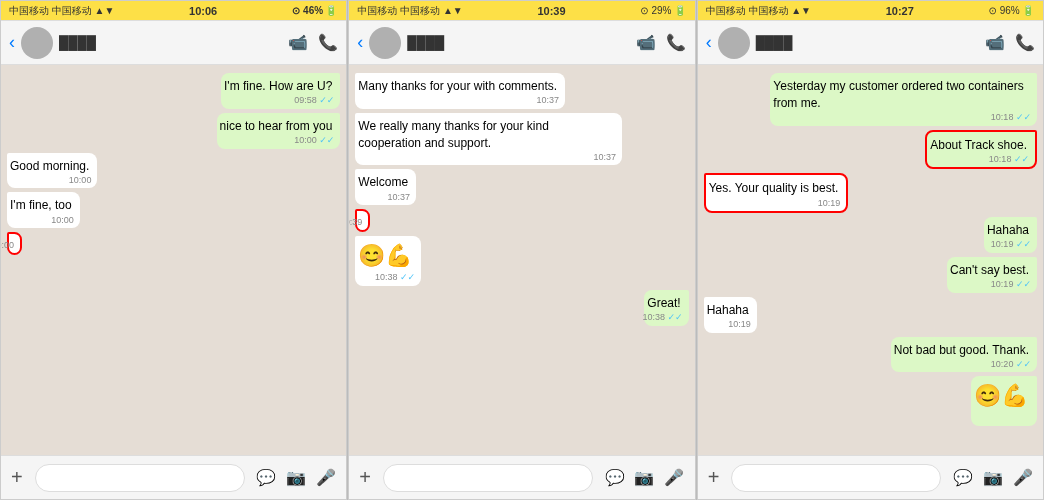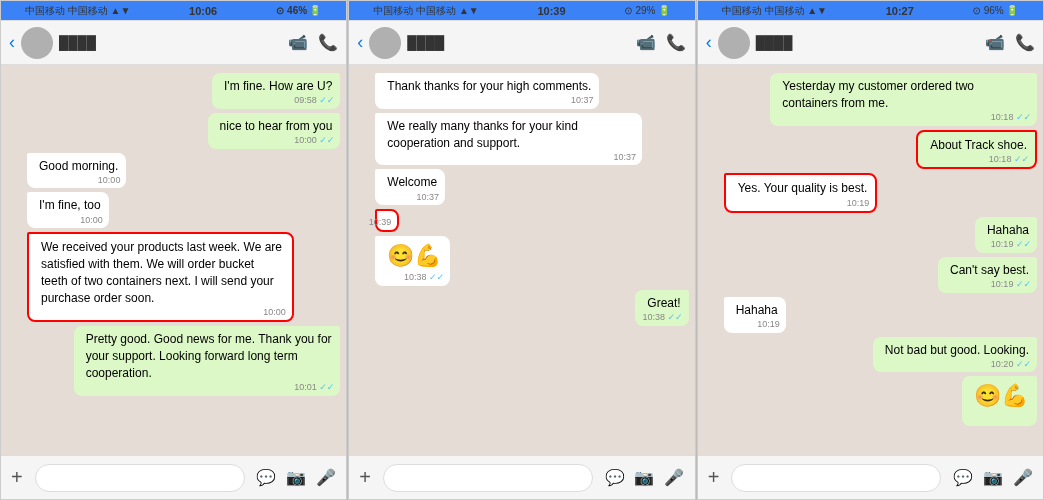--- a/index.html
+++ b/index.html
@@ -20,25 +20,25 @@
       flex-direction: column;
       background: #fff;
       border: 1px solid #ccc;
       position: relative;
       overflow: hidden;
     }
 
     
     .status-bar {
       height: 20px;
-      background: #3b82f6;
+      background: #fde047;
       display: flex;
       align-items: center;
       justify-content: space-between;
-      padding: 0 24px;
+      padding: 0 8px;
       font-size: 10px;
       color: #333;
       border-bottom: 1px solid #ddd;
     }
 
     
     .chat-header {
       height: 44px;
       background: #f5f5f5;
       display: flex;
@@ -69,27 +69,26 @@
 
     .msg-row {
       display: flex;
       flex-direction: column;
     }
     .msg-row.right { align-items: flex-end; }
     .msg-row.left { align-items: flex-start; }
 
     .bubble {
       max-width: 80%;
-      padding: 5px 8px 14px 12px;
+      padding: 5px 8px 14px 3px;
       border-radius: 8px;
       font-size: 12px;
       line-height: 1.4;
       position: relative;
       word-break: break-word;
-      margin-left: 20px;
     }
     .bubble.green {
       background: #dcf8c6;
       border-top-right-radius: 2px;
     }
     .bubble.white {
       background: #ffffff;
       border-top-left-radius: 2px;
     }
     .bubble.highlighted {
@@ -162,24 +161,21 @@
         <div class="msg-row right">
           <div class="bubble green"><span>nice to hear from you</span><span class="time">10:00 <span class="checkmarks">✓✓</span></span></div>
         </div>
         <div class="msg-row left">
           <div class="bubble white"><span>Good morning.</span><span class="time">10:00 <span class="checkmarks"></span></span></div>
         </div>
         <div class="msg-row left">
           <div class="bubble white"><span>I'm fine, too</span><span class="time">10:00 <span class="checkmarks"></span></span></div>
         </div>
         <div class="msg-row left">
-          <div class="bubble white highlighted"><span>We received your products last week. We are satisfied with them. We will order bucket teeth of two containers next. I will send your purchase order soon.</span><span class="time">10:00 <span class="checkmarks"></span></span></div>
-        </div>
-        <div class="msg-row right">
-          <div class="bubble green"><span>Pretty good. Good news for me. Thank you for your support. Looking forward long term cooperation.</span><span class="time">10:01 <span class="checkmarks">✓✓</span></span></div>
+          <div class="bubble white highlighted"><span class="time">10:00 <span class="checkmarks"></span></span></div>
         </div>
       </div>
       <div class="chat-bottom">
     <span class="plus-btn">+</span>
     <input class="input-area" type="text" style="">
     <div class="bottom-icons">
       <span>💬</span>
       <span>📷</span>
       <span>🎤</span>
     </div>
@@ -196,21 +192,21 @@
     <span class="back-btn">‹</span>
     <div class="avatar-circle"></div>
     <span class="header-name">████</span>
     <div class="header-icons">
       <span>📹</span>
       <span>📞</span>
     </div>
   </div>
       <div class="chat-body">
         <div class="msg-row left">
-          <div class="bubble white"><span>Thank thanks for your high comments.</span><span class="time">10:37 <span class="checkmarks"></span></span></div>
+          <div class="bubble white"><span>Many thanks for your with comments.</span><span class="time">10:37 <span class="checkmarks"></span></span></div>
         </div>
         <div class="msg-row left">
           <div class="bubble white"><span>We really many thanks for your kind cooperation and support.</span><span class="time">10:37 <span class="checkmarks"></span></span></div>
         </div>
         <div class="msg-row left">
           <div class="bubble white"><span>Welcome</span><span class="time">10:37 <span class="checkmarks"></span></span></div>
         </div>
         <div class="msg-row left">
           <div class="bubble white highlighted"><span class="time">10:39 <span class="checkmarks"></span></span></div>
         </div>
@@ -260,21 +256,21 @@
         <div class="msg-row right">
           <div class="bubble green"><span>Hahaha</span><span class="time">10:19 <span class="checkmarks">✓✓</span></span></div>
         </div>
         <div class="msg-row right">
           <div class="bubble green"><span>Can't say best.</span><span class="time">10:19 <span class="checkmarks">✓✓</span></span></div>
         </div>
         <div class="msg-row left">
           <div class="bubble white"><span>Hahaha</span><span class="time">10:19 <span class="checkmarks"></span></span></div>
         </div>
         <div class="msg-row right">
-          <div class="bubble green"><span>Not bad but good. Looking.</span><span class="time">10:20 <span class="checkmarks">✓✓</span></span></div>
+          <div class="bubble green"><span>Not bad but good. Thank.</span><span class="time">10:20 <span class="checkmarks">✓✓</span></span></div>
         </div>
         <div class="msg-row right">
           <div class="bubble green"><span class="emoji-large">😊💪</span></div>
         </div>
       </div>
       <div class="chat-bottom">
     <span class="plus-btn">+</span>
     <input class="input-area" type="text" style="">
     <div class="bottom-icons">
       <span>💬</span>

